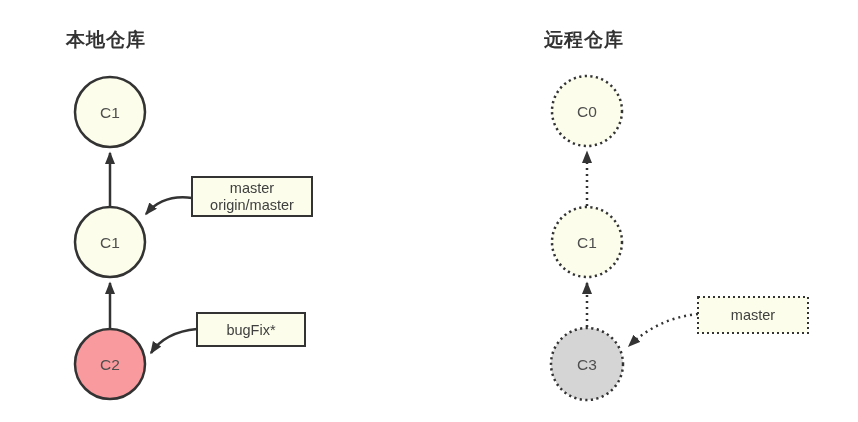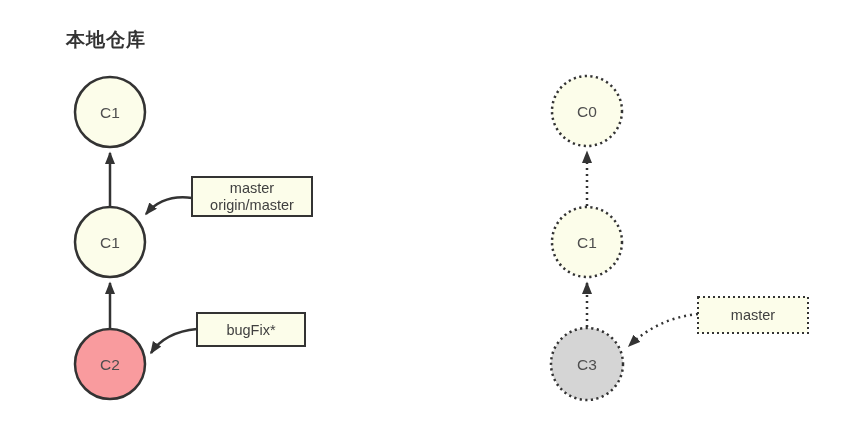--- a/index.html
+++ b/index.html
@@ -32,20 +32,21 @@
     top: 0;
     width: 858px;
     height: 422px;
   }
 </style>
 </head>
 <body>
 
 <div class="canvas">
   <div class="repo-title title-local">本地仓库</div>
+  <div class="repo-title title-remote">远程仓库</div>
   <svg id="diagram-svg" class="diagram" xmlns="http://www.w3.org/2000/svg" viewBox="0 0 858 422">
       <defs>
         <marker id="arrowhead" markerUnits="userSpaceOnUse" markerWidth="14" markerHeight="12" refX="11" refY="5" orient="auto">
           <path d="M0 0 L12.5 5 L0 10 Z" fill="#333333"></path>
         </marker>
       </defs>
       <g>
         <line x1="110" y1="206" x2="110" y2="153" stroke="#333333" stroke-width="2.5" stroke-dasharray="none" marker-end="url(#arrowhead)"></line>
         <line x1="110" y1="328" x2="110" y2="283" stroke="#333333" stroke-width="2.5" stroke-dasharray="none" marker-end="url(#arrowhead)"></line>
         <circle cx="110" cy="112" r="35" fill="#fcfdea" stroke="#333333" stroke-width="2.5" stroke-dasharray="none"></circle>

